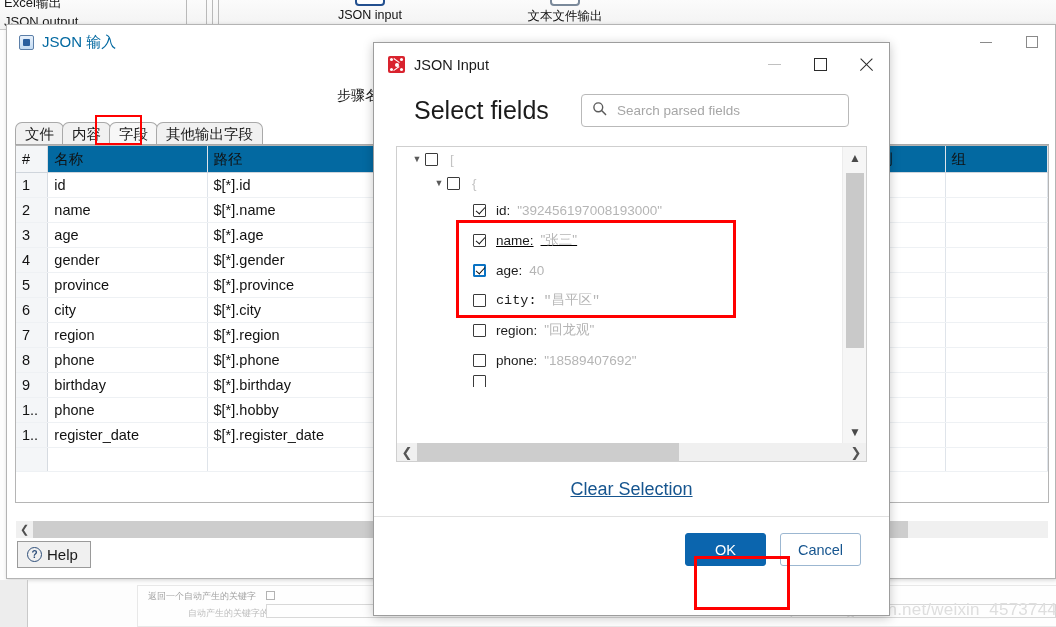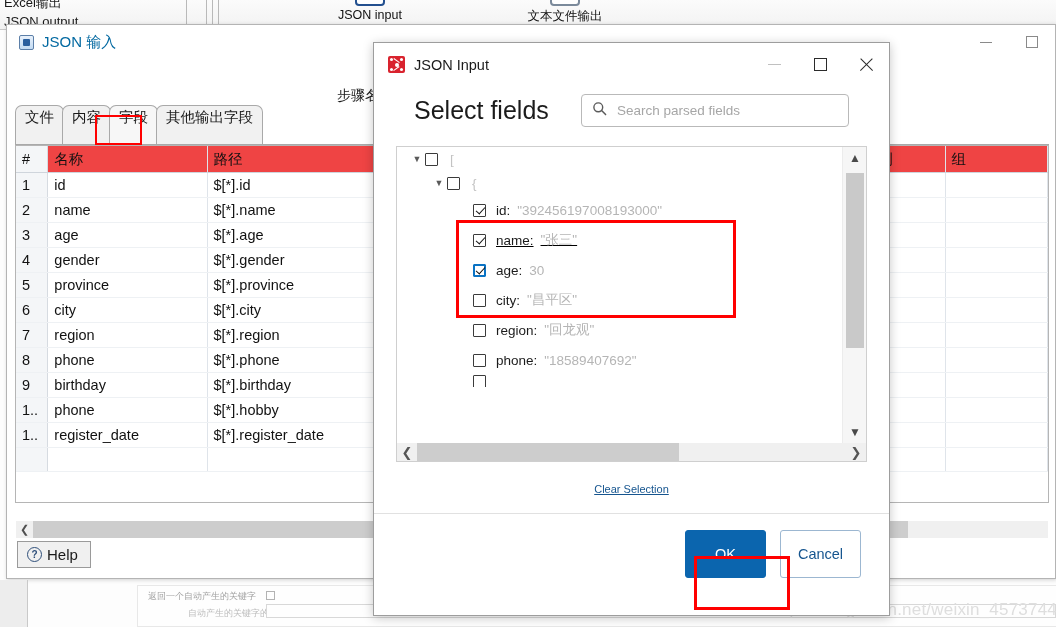--- a/index.html
+++ b/index.html
@@ -71,48 +71,48 @@
   .bgctrl .min { width: 12px; height: 1px; background: #8a8a8a; display:block; }
   .bgctrl .max { width: 12px; height: 12px; border: 1px solid #8a8a8a; display:block; }
   .step-name-label { position: absolute; left: 330px; top: 62px; font-size: 14px; color:#1a1a1a; }
 
   
   .tabbar {
     position: absolute; left: 8px; top: 94px; width: 1034px; height: 26px;
     border-bottom: 1px solid #a9a9a9;
   }
   .tab {
-    position: absolute; bottom: 0; height: 39px;
+    position: absolute; bottom: 0; height: 22px;
     padding: 2px 9px 0 9px;
     font-size: 14.5px; color: #1a1a1a;
     background: #f1f1f1;
     border: 1px solid #a9a9a9; border-bottom: none;
     border-radius: 7px 7px 0 0;
-    display: flex; align-items: flex-start;
+    display: flex; align-items: center;
     white-space: nowrap;
   }
   .tab.active { background: #f7f7f7; }
   .tab-highlight {
     position: absolute; border: 2px solid #ff0000; pointer-events: none;
   }
 
   
   .tablewrap {
     position: absolute; left: 8px; top: 120px; width: 1034px; height: 358px;
     border: 1px solid #b5b5b5; background: #fff; overflow: hidden;
   }
   table.grid { border-collapse: collapse; width: 100%; table-layout: fixed; }
   table.grid th, table.grid td {
     border-right: 1px solid #dfe4ea;
     border-bottom: 1px solid #eef1f4;
     font-size: 14.5px; color: #111; font-weight: normal;
     text-align: left; padding: 2px 6px; height: 24px; line-height: 20px;
     white-space: nowrap; overflow: hidden;
   }
-  table.grid th { background: #ef4444; border-bottom: 1px solid #cfd5dc; height: 26px; }
+  table.grid th { background: #0369a1; border-bottom: 1px solid #cfd5dc; height: 26px; }
   table.grid td.rownum, table.grid th.rownum {
     background: #f4f6f8; text-align: left; color: #111;
     border-right: 1px solid #d6dbe1;
   }
   .hscroll-bg {
     position: absolute; left: 9px; bottom: 40px; width: 1032px; height: 17px;
     background: #f0f0f0; display: flex; align-items: center;
   }
   .hscroll-arrow {
     width: 17px; height: 17px; display:flex; align-items:center; justify-content:center;
@@ -241,29 +241,29 @@
   .vs-thumb { position: absolute; left: 3px; width: 18px; background: #c9c9c9; }
   .hscroll-dlg {
     position: absolute; left: 0; right: 0; bottom: 0; height: 18px;
     background: #f0f0f0; display: flex; align-items: center;
   }
   .hs-arrow { width: 20px; height: 18px; display:flex; align-items:center; justify-content:center; color:#555; font-size:13px; }
   .hs-thumb { height: 18px; background: #cdcdcd; }
 
   .clearsel-wrap { text-align: center; margin-top: 17px; flex: none; }
   .clearsel {
-    font-size: 11px; color: #16558f; text-decoration: underline; cursor: pointer;
+    font-size: 18px; color: #16558f; text-decoration: underline; cursor: pointer;
   }
   .dlg-sep { margin: 16px 0 0 0; height: 1px; background: #e1e1e1; flex: none; }
   .dlg-footer {
     display: flex; justify-content: flex-end; align-items: center; gap: 14px;
     padding: 16px 28px 0 0; flex: none; position: relative;
   }
   .btn {
-    min-width: 81px; height: 48px; border-radius: 3px; font-size: 14.5px;
+    min-width: 81px; height: 33px; border-radius: 3px; font-size: 14.5px;
     display: flex; align-items: center; justify-content: center; cursor: pointer;
     font-family: inherit;
   }
   .btn-primary { background: #0b65ae; color: #fff; border: 1px solid #0b65ae; }
   .btn-secondary { background: #fff; color: #16558f; border: 1px solid #9cb7d1; }
 
   .redbox { position: absolute; border: 3px solid #ff0000; pointer-events: none; }
 
   .watermark {
     position: absolute; left: 770px; top: 600px;
@@ -589,26 +589,26 @@
 
         <div class="tree-row" style="padding-left:76px; height:30px;text-decoration:underline;">
           <span class="cb checked"></span>
           <span class="k">name:</span>
           <span class="v">"张三"</span>
         </div>
 
         <div class="tree-row" style="padding-left:76px; height:30px;">
           <span class="cb checked focus"></span>
           <span class="k">age:</span>
-          <span class="v">30</span>
-        </div>
-
-
-
-        <div class="tree-row" style="padding-left:76px; height:30px;">
+          <span class="v">40</span>
+        </div>
+
+
+
+        <div class="tree-row" style="padding-left:76px; height:30px;font-family:Liberation Mono, monospace;">
           <span class="cb"></span>
           <span class="k">city:</span>
           <span class="v">"昌平区"</span>
         </div>
 
         <div class="tree-row" style="padding-left:76px; height:30px;">
           <span class="cb"></span>
           <span class="k">region:</span>
           <span class="v">"回龙观"</span>
         </div>

